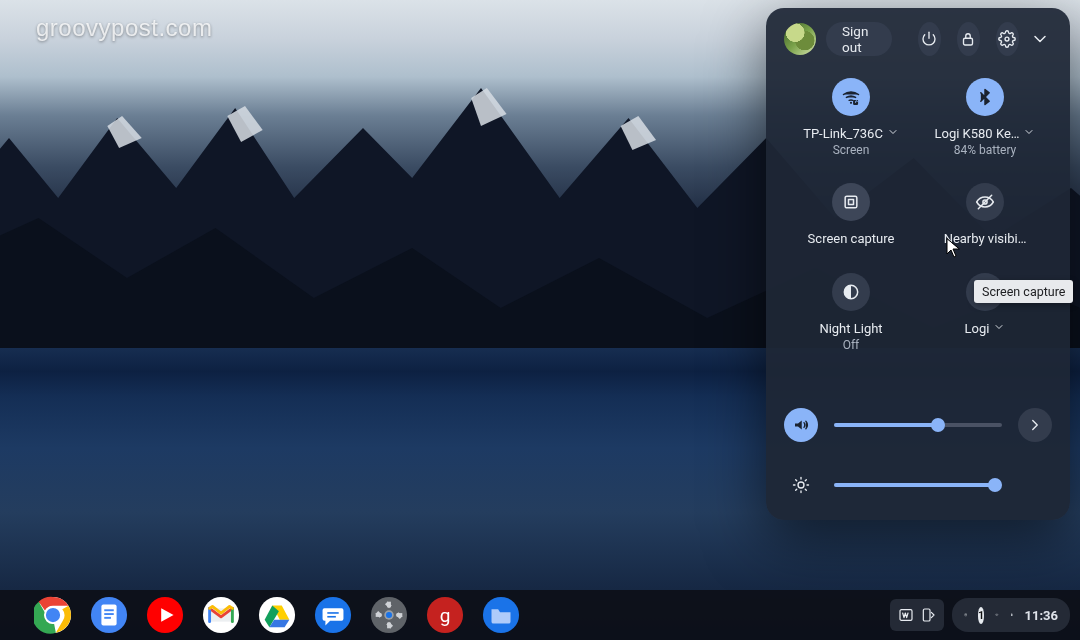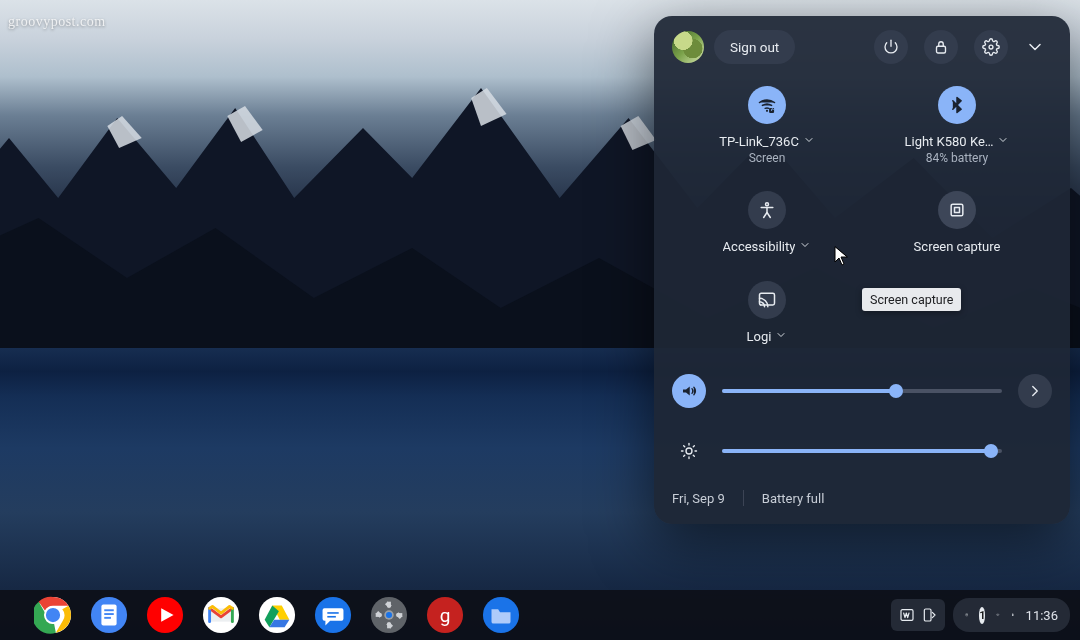--- a/index.html
+++ b/index.html
@@ -17,32 +17,32 @@
   .mountains {
     position: absolute; top: 48px; left: 0; right: 0; height: 300px;
     overflow: hidden;
   }
   .ridge {
     position: absolute; bottom: 0; left: -50px; right: -50px; height: 300px;
   }
   .ridge svg { width: 100%; height: 100%; }
 
   .watermark {
-    position: absolute; top: 14px; left: 8px;
+    position: absolute; top: 14px; left: 36px;
     color: rgba(255,255,255,0.78);
-    font-size: 14px; letter-spacing: .5px;
-    font-family: Liberation Serif, serif;
+    font-size: 24px; letter-spacing: .5px;
+    font-family: Liberation Sans, sans-serif;
     text-shadow: 0 1px 3px rgba(0,0,0,.4);
   }
 
   
   .qs {
     position: absolute;
-    top: 16px; right: 10px;
-    width: 416px;
+    top: 8px; right: 10px;
+    width: 304px;
     background: #1e2736ee;
     border-radius: 18px;
     box-shadow: 0 18px 60px rgba(0,0,0,.55);
     color: #e7ebf0;
     padding: 14px 18px 18px;
   }
 
   .qs-header {
     display: flex; align-items: center; gap: 10px;
   }
@@ -166,21 +166,21 @@
   .tray-box{
     display:flex; align-items:center; gap:6px;
     background:#242a36; padding:4px 8px; border-radius:6px; cursor:pointer;
     height:32px;
   }
   .tray-box svg{ width:16px; height:16px; }
   .tray .status-area{
     display:flex; align-items:center; gap:11px;
     background:#242a36; padding:0 12px; border-radius:16px; height:34px; cursor:pointer;
   }
-  .tray .clock{ font-weight:400; }
+  .tray .clock{ font-weight:700; }
 
   svg { stroke:#e7ebf0; stroke-width:1.8; fill:none; stroke-linecap:round; stroke-linejoin:round; }
 </style>
 </head>
 <body>
 
 <div class="desktop">
   <div class="mountains">
     <div class="ridge">
       <svg viewBox="0 0 1200 300" preserveAspectRatio="none">
@@ -253,59 +253,67 @@
       <div class="sub">Screen</div>
     </div>
 
     <div class="tile">
       <div class="circle on">
         <svg viewBox="0 0 24 24">
             <path d="M7 7l10 10-5 4V3l5 4L7 17"></path>
           </svg>
       </div>
       <div class="label-row">
-        <span class="label">Light K580 Ke…</span>
+        <span class="label">Logi K580 Ke…</span>
         <span class="caret"><svg viewBox="0 0 24 24">
               <polyline points="6 9 12 15 18 9"></polyline>
             </svg></span>
       </div>
       <div class="sub">84% battery</div>
     </div>
 
+
+
+    <div class="tile" style="position:relative">
+      <div class="circle hover">
+        <svg viewBox="0 0 24 24">
+            <rect x="5" y="5" width="14" height="14" rx="2"></rect>
+            <rect x="9" y="9" width="6" height="6"></rect>
+          </svg>
+      </div>
+      <div class="label-row">
+        <span class="label" style="white-space:normal; line-height:1.25">Screen capture</span>
+      </div>
+    </div>
+
     <div class="tile">
       <div class="circle">
         <svg viewBox="0 0 24 24">
-            <circle cx="12" cy="5" r="1.8"></circle>
-            <path d="M5 9h14"></path>
-            <path d="M12 9v6"></path>
-            <path d="M8 21l4-6 4 6"></path>
+            <path d="M2 12s3.5-6 10-6 10 6 10 6-3.5 6-10 6S2 12 2 12z"></path>
+            <circle cx="12" cy="12" r="2.5"></circle>
+            <line x1="4" y1="20" x2="20" y2="4"></line>
           </svg>
       </div>
       <div class="label-row">
-        <span class="label">Accessibility</span>
-        <span class="caret"><svg viewBox="0 0 24 24">
-              <polyline points="6 9 12 15 18 9"></polyline>
-            </svg></span>
-      </div>
-    </div>
-
-
-    <div class="tile" style="position:relative">
-      <div class="circle hover">
-        <svg viewBox="0 0 24 24">
-            <rect x="5" y="5" width="14" height="14" rx="2"></rect>
-            <rect x="9" y="9" width="6" height="6"></rect>
+        <span class="label">Nearby visibi…</span>
+      </div>
+    </div>
+
+    <div class="tile">
+      <div class="circle">
+        <svg viewBox="0 0 24 24">
+            <circle cx="12" cy="12" r="8"></circle>
+            <path d="M12 4a8 8 0 0 0 0 16z" fill="#e7ebf0" stroke="none"></path>
           </svg>
       </div>
       <div class="label-row">
-        <span class="label" style="white-space:normal; line-height:1.25">Screen capture</span>
-      </div>
-    </div>
-
-
+        <span class="label">Night Light</span>
+      </div>
+      <div class="sub">Off</div>
+    </div>
 
     <div class="tile">
       <div class="circle">
         <svg viewBox="0 0 24 24">
             <rect x="3" y="4" width="18" height="14" rx="2"></rect>
             <path d="M3 18a6 6 0 0 1 6 6" transform="translate(0 -4)"></path>
             <path d="M3 18a10 10 0 0 1 10 10" transform="translate(0 -8)"></path>
             <circle cx="4.2" cy="17.8" r="1.1" fill="#e7ebf0" stroke="none"></circle>
           </svg>
       </div>
@@ -358,25 +366,20 @@
           </svg>
       </div>
       <div class="slider">
         <div class="fill" id="bri-fill" style="width: 96%;"></div>
         <div class="thumb" id="bri-thumb" style="left: 96%;"></div>
       </div>
       <div class="trail empty"></div>
     </div>
   </div>
 
-  <div class="qs-footer">
-    <span>Fri, Sep 9</span>
-    <span class="divider"></span>
-    <span>Battery full</span>
-  </div>
 
   <div class="tooltip" style="top:272px; left:208px">Screen capture</div>
   <div class="cursor-arrow" style="top:230px; left:180px">
     <svg viewBox="0 0 14 20">
         <path d="M1 1l0 15 4-4 3 7 2-1-3-7 6 0z" fill="#ffffff" stroke="#000" stroke-width="1"></path>
       </svg>
   </div>
 </div>
 
 <div class="shelf">

